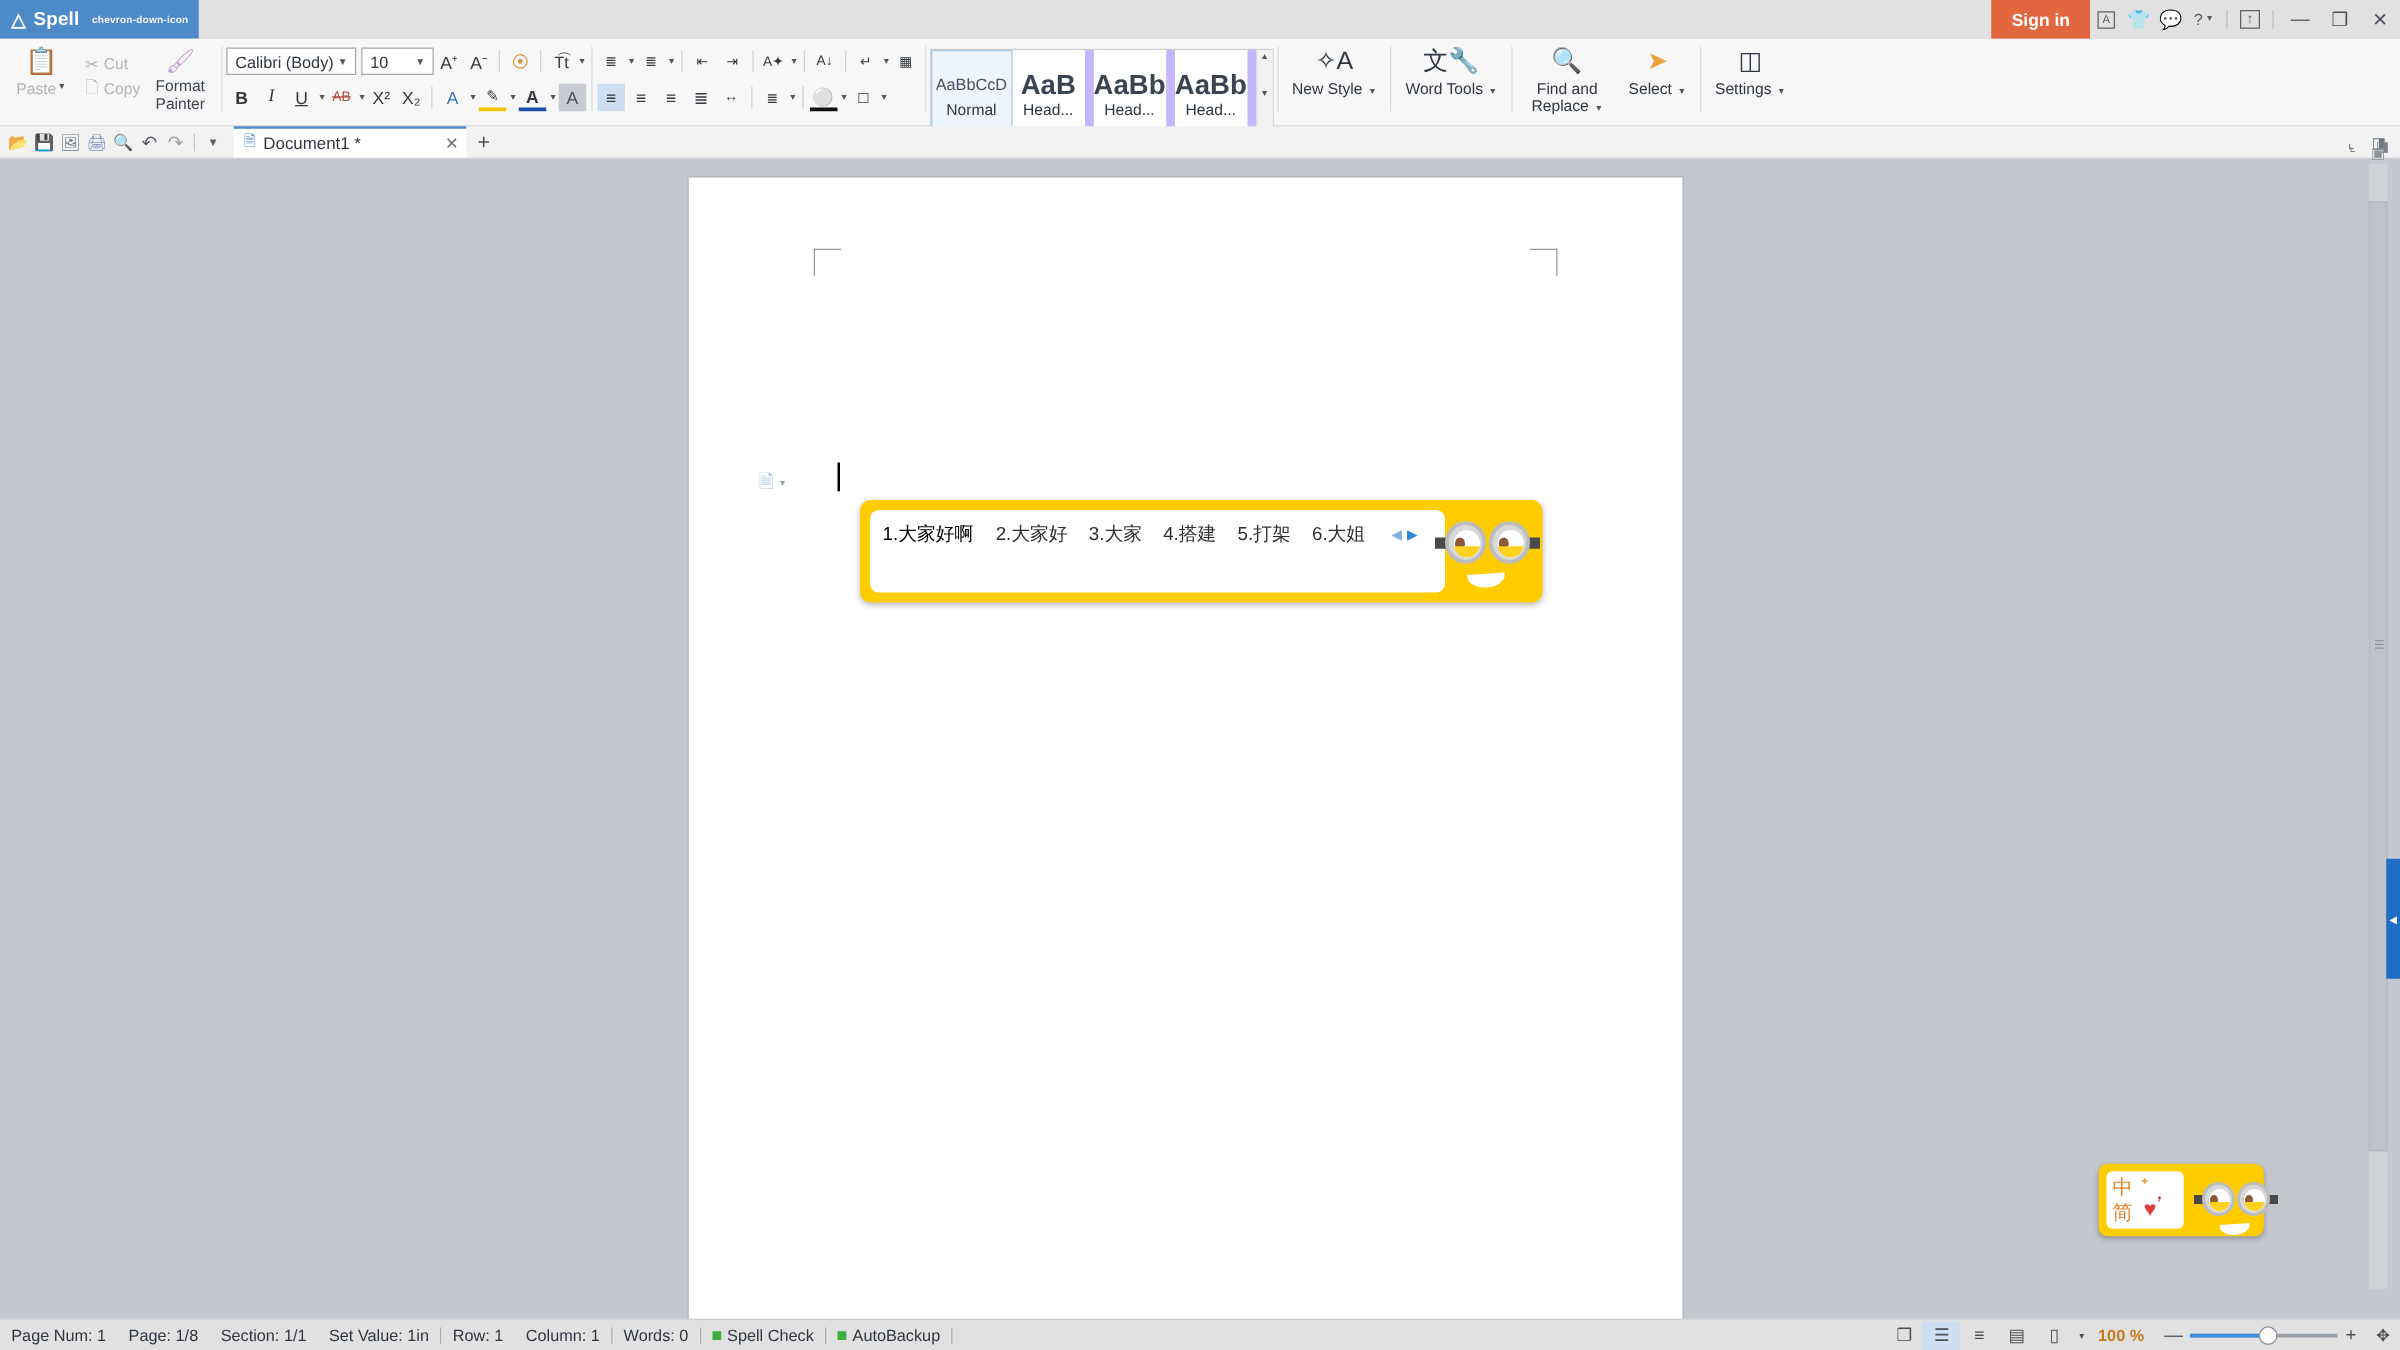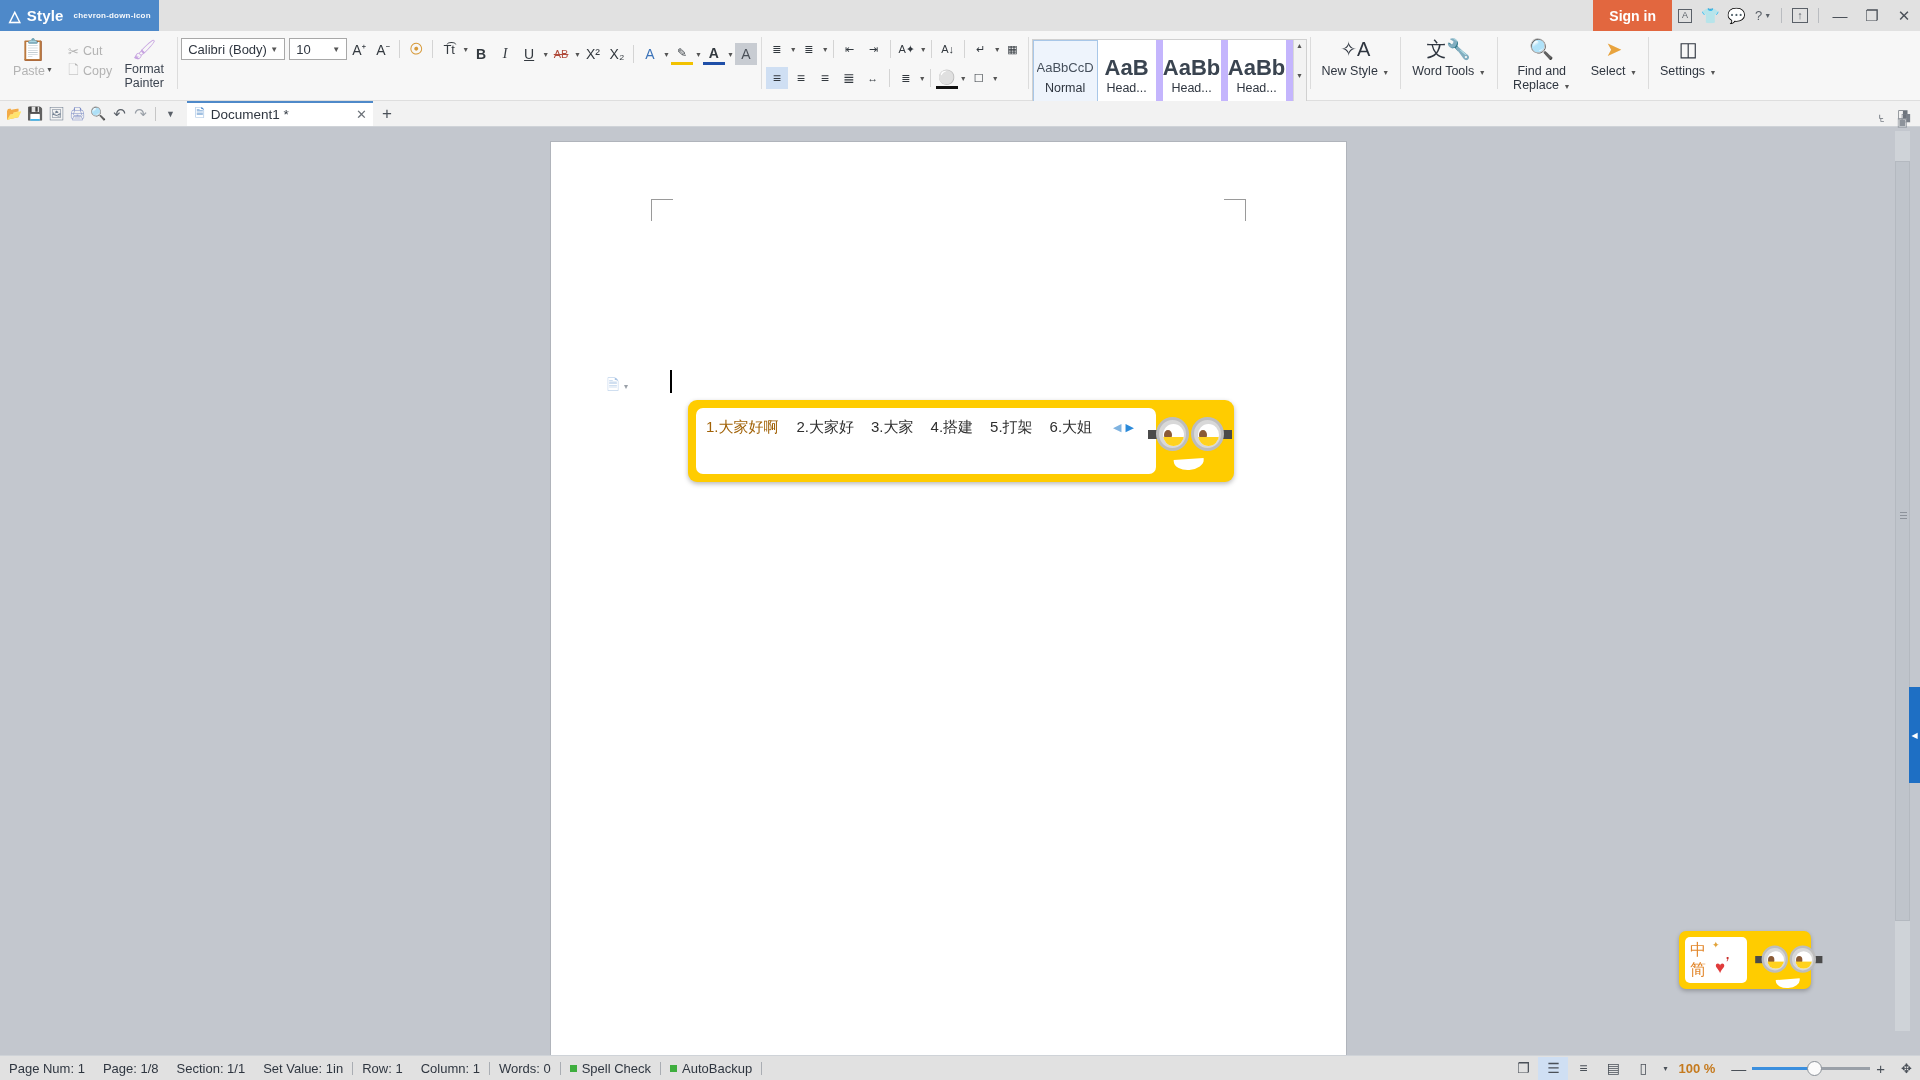--- a/index.html
+++ b/index.html
@@ -76,21 +76,21 @@
               font-size: 12.5px; height: 20px; }
   .mini-row .mi { width: 19px; text-align: center; font-size: 13px; }
   .fmt-painter {
     display: flex; flex-direction: column; align-items: center; width: 60px;
     padding-top: 4px; color: #3c4450;
   }
   .fmt-ico { font-size: 19px; line-height: 21px; }
   .fmt-lbl { font-size: 12.5px; text-align: center; line-height: 14px; margin-top: 2px; }
 
   
-  .fontgrp { display: flex; flex-direction: row; padding-top: 6px; }
+  .fontgrp { display: flex; flex-direction: column; padding-top: 6px; }
   .frow { display: flex; align-items: center; height: 24px; }
   .frow.second { margin-top: 5px; }
   .combo {
     height: 22px; border: 1px solid #a8a8a8; background: #fff; display: flex;
     align-items: center; font-size: 13px; color: #2f3640; padding: 0 3px 0 6px;
   }
   .combo .cv { flex: 1; white-space: nowrap; }
   .combo .cc { font-size: 8px; color: #555; padding: 0 3px; }
   .fname { width: 104px; }
   .fsize { width: 58px; margin-left: 4px; }
@@ -197,21 +197,21 @@
     position: absolute; left: 8px; top: 8px; width: 460px; height: 66px;
     background: #fff; border-radius: 7px; padding: 6px 10px 0 10px;
   }
   .ime-pinyin {
     font-size: 15px; color: #2b2b2b; letter-spacing: .2px; height: 22px;
     display: flex; align-items: center;
   }
   .ime-pinyin .ipc { width: 1px; height: 16px; background: #2b2b2b; margin-left: 1px; }
   .ime-cands { display: flex; align-items: center; margin-top: 4px; }
   .cand { font-size: 15px; color: #2f2f2f; margin-right: 17px; white-space: nowrap; }
-  .cand.first { color: #a16207; margin-right: 18px; }
+  .cand.first { color: #000000; margin-right: 18px; }
   .ime-arrows { display: flex; align-items: center; margin-left: 2px; }
   .ime-arrows .ar { font-size: 11px; color: #7fb3e0; padding: 0 2px; }
   .ime-arrows .ar.on { color: #2b8ada; }
 
   
   .minion { position: absolute; right: 8px; top: 5px; width: 72px; height: 72px; }
   .goggles { position: absolute; left: 0; top: 12px; width: 72px; height: 34px; }
   .strap { position: absolute; top: 13px; width: 9px; height: 9px; background: #4a4a4a; }
   .strap.l { left: -6px; } .strap.r { right: -6px; }
   .eye {
@@ -309,21 +309,21 @@
   .fitbtn { font-size: 13px; color: #4a5058; padding-left: 10px; }
 </style>
 </head>
 <body>
 
 <div class="app">
 
   <div class="titlebar">
     <div class="brand">
       <span class="wlogo">△</span>
-      <span>Style</span>
+      <span>Spell</span>
       <span class="bcaret">chevron-down-icon</span>
     </div>
     <div class="title-right">
       <div class="signin">Sign in</div>
       <div class="tb-icon">
         <span class="box-icon" style="width:14px;height:14px;font-size:9px;">A</span>
       </div>
       <div class="tb-icon big">👕</div>
       <div class="tb-icon big">💬</div>
       <div class="tb-icon">?<span style="font-size:7px;margin-left:2px;">▼</span></div>

